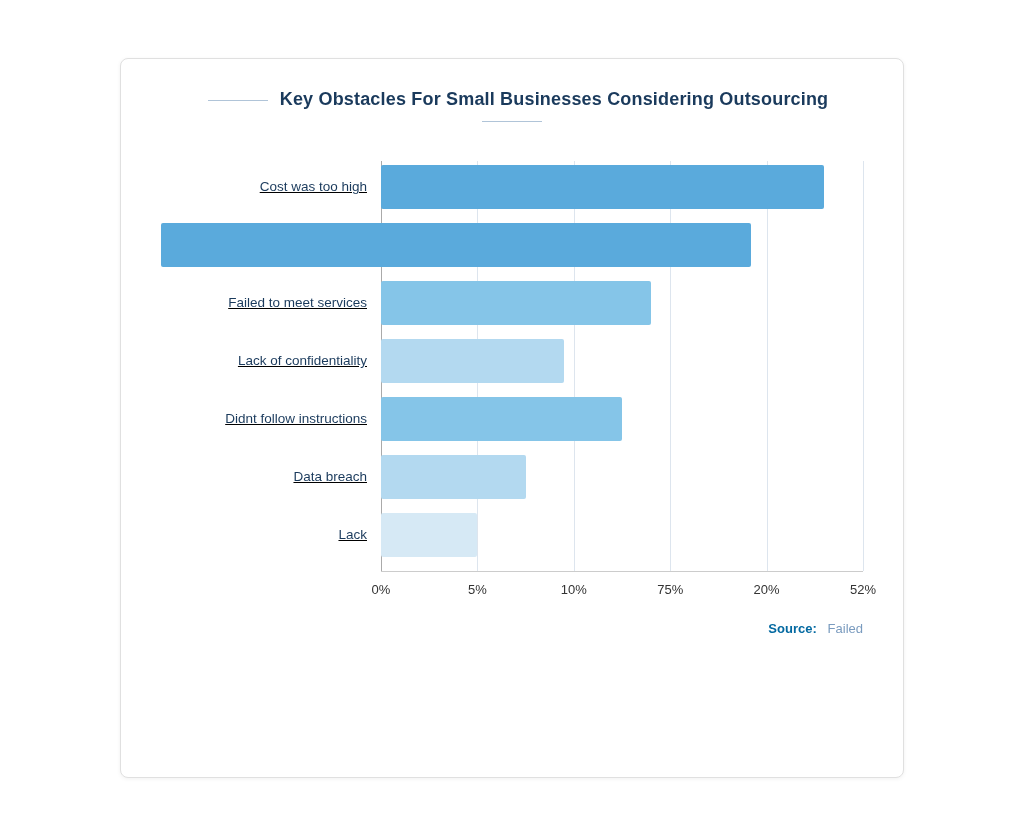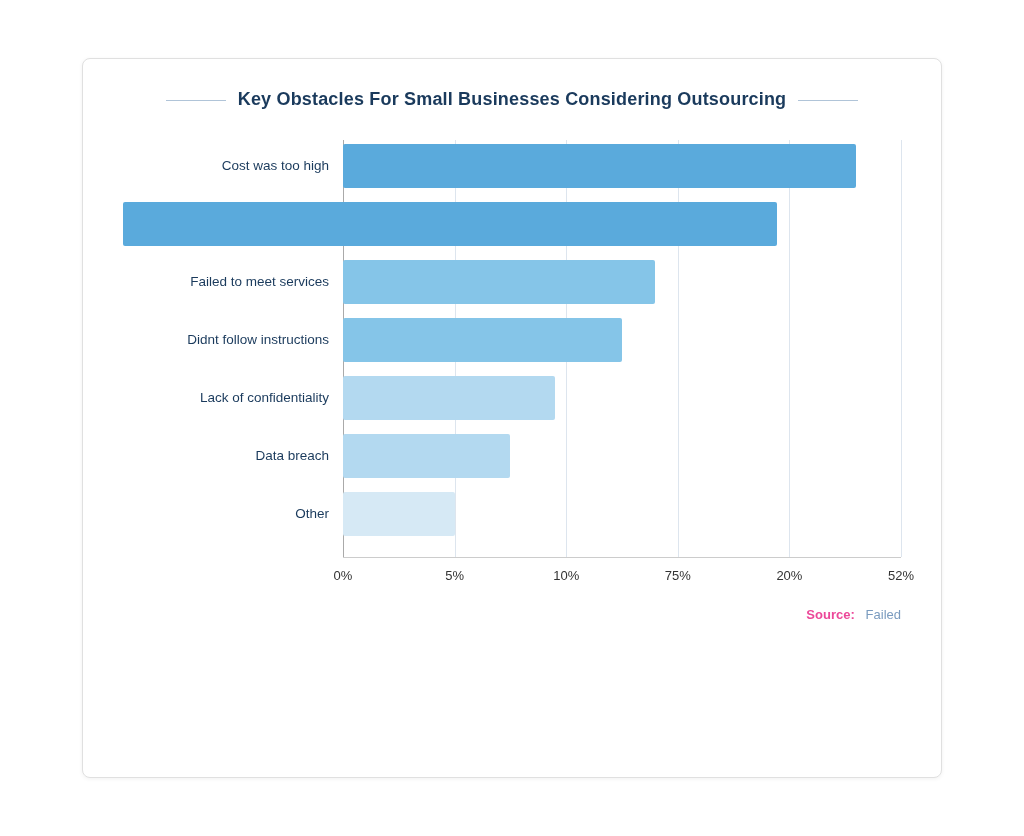--- a/index.html
+++ b/index.html
@@ -13,21 +13,21 @@
       width: 1024px;
       height: 836px;
       overflow: hidden;
     }
 
     .chart-container {
       background: #fff;
       border: 1px solid #e0e0e0;
       border-radius: 8px;
       padding: 30px 40px 40px 40px;
-      width: 860px;
+      width: 784px;
       min-height: 720px;
       box-shadow: 0 1px 4px rgba(0,0,0,0.06);
       position: relative;
     }
 
     .chart-title {
       text-align: center;
       font-size: 18px;
       font-weight: 700;
       color: #1a3a5c;
@@ -42,21 +42,22 @@
       width: 60px;
       height: 1px;
       background: #b0c4d8;
       vertical-align: middle;
       margin: 0 12px;
     }
 
     .chart-body {
       display: flex;
       flex-direction: column;
-      gap: 7px;
+      gap: 0;
+      text-decoration: underline;
     }
 
     .bar-row {
       display: flex;
       align-items: center;
       margin-bottom: 6px;
     }
 
     .bar-label {
       width: 220px;
@@ -108,21 +109,21 @@
 
     .source-text {
       text-align: right;
       font-size: 13px;
       color: #7a9bbf;
       margin-top: 14px;
     }
 
     .source-text span.source-label {
       font-weight: 600;
-      color: #ec4899;
+      color: #0369a1;
     }
   </style>
 </head>
 <body>
 
 <div class="chart-container">
   <div class="chart-title">Key Obstacles For Small Businesses Considering Outsourcing</div>
 
   <div class="chart-body" style="position:relative;">
 
@@ -147,39 +148,39 @@
             <div class="bar" style="width: 84%; background: rgb(90, 170, 220);"></div>
           </div>
         </div>
         <div class="bar-row">
           <div class="bar-label">Failed to meet services</div>
           <div class="bar-area">
             <div class="bar" style="width: 56%; background: rgb(133, 197, 232);"></div>
           </div>
         </div>
         <div class="bar-row">
+          <div class="bar-label">Lack of confidentiality</div>
+          <div class="bar-area">
+            <div class="bar" style="width: 38%; background: rgb(179, 217, 240);"></div>
+          </div>
+        </div>
+        <div class="bar-row">
           <div class="bar-label">Didnt follow instructions</div>
           <div class="bar-area">
             <div class="bar" style="width: 50%; background: rgb(133, 197, 232);"></div>
           </div>
         </div>
         <div class="bar-row">
-          <div class="bar-label">Lack of confidentiality</div>
-          <div class="bar-area">
-            <div class="bar" style="width: 38%; background: rgb(179, 217, 240);"></div>
-          </div>
-        </div>
-        <div class="bar-row">
           <div class="bar-label">Data breach</div>
           <div class="bar-area">
             <div class="bar" style="width: 30%; background: rgb(179, 217, 240);"></div>
           </div>
         </div>
         <div class="bar-row">
-          <div class="bar-label">Other</div>
+          <div class="bar-label">Lack</div>
           <div class="bar-area">
             <div class="bar" style="width: 20%; background: rgb(214, 233, 245);"></div>
           </div>
         </div>
       </div>
 
     <div class="axis-area">
       <div class="axis-labels" id="axis-labels">
           <span class="axis-tick" style="left: 0%;">0%</span>
           <span class="axis-tick" style="left: 20%;">5%</span>

